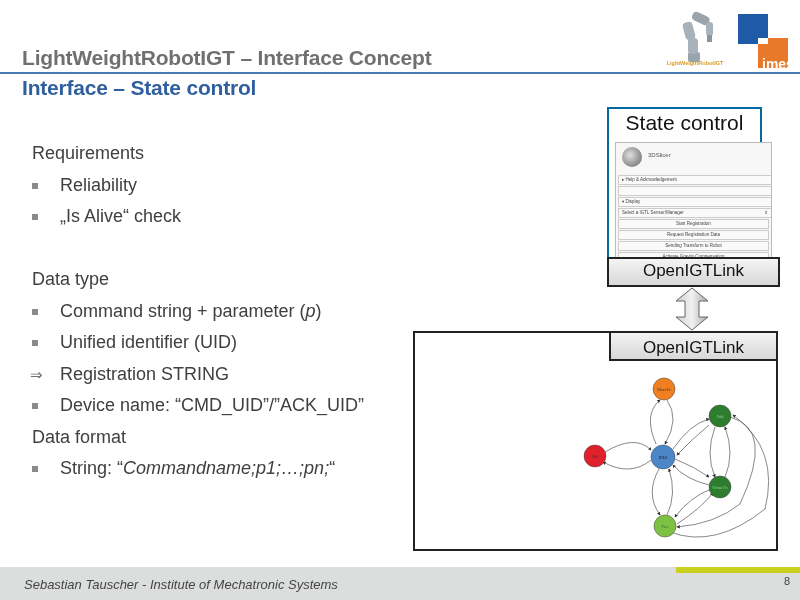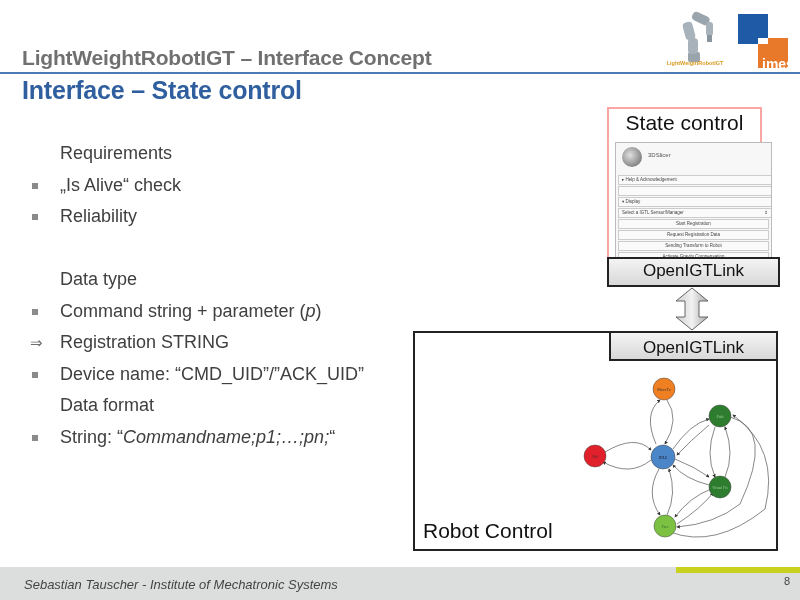--- a/index.html
+++ b/index.html
@@ -1,37 +1,37 @@
 <!DOCTYPE html>
 <html><head>
 <meta charset="utf-8">
 <style>
   html, body { margin:0; padding:0; }
   body { width:800px; height:600px; position:relative; overflow:hidden; background:#ffffff; font-family:"Liberation Sans", sans-serif; }
   .hdr-sub { position:absolute; left:22px; top:46px; font-size:21px; font-weight:bold; color:#707070; letter-spacing:-0.2px; }
   .hdr-rule { position:absolute; left:0; top:72px; width:800px; height:2px; background:#4a7ab5; }
-  .hdr-title { position:absolute; left:22px; top:76px; font-size:25px; font-weight:bold; color:#2f5f9e; letter-spacing:-0.2px; }
+  .hdr-title { position:absolute; left:22px; top:76px; font-size:21px; font-weight:bold; color:#2f5f9e; letter-spacing:-0.2px; }
   .logo-robot { position:absolute; left:664px; top:8px; width:60px; height:60px; }
   .logo-robot-text { position:absolute; left:660px; top:60px; width:70px; text-align:center; font-size:5.5px; font-weight:bold; color:#d99a20; }
   .logo-imes { position:absolute; left:738px; top:14px; width:56px; height:54px; }
   .logo-imes .blue { position:absolute; left:0; top:0; width:30px; height:30px; background:#1f5aa6; }
   .logo-imes .orange { position:absolute; left:20px; top:24px; width:30px; height:30px; background:#e8782a; }
   .logo-imes .gap { position:absolute; left:20px; top:24px; width:10px; height:6px; background:#fff; }
   .logo-imes .txt { position:absolute; left:24px; top:42px; font-size:14px; color:#fff; font-weight:bold; }
 
   .body-text { position:absolute; left:32px; top:138px; font-size:18px; color:#404040; line-height:31.5px; }
   .body-text .row { position:relative; height:31.5px; white-space:nowrap; }
-  .body-text .heading { padding-left:0;margin-left:28px; }
+  .body-text .heading { padding-left:0; }
   .body-text .item { padding-left:28px; }
   .body-text .bullet { position:absolute; left:0; top:13px; width:6px; height:6px; background:#8a8a8a; }
   .body-text .arrow { position:absolute; left:-2px; top:0; font-size:15px; color:#707070; }
   .body-text .gap { height:31.5px; }
   .ital { font-style:italic; }
 
-  .state-box { position:absolute; left:607px; top:107px; width:155px; height:176px; border:2px solid #fca5a5; background:#fff; box-sizing:border-box; }
+  .state-box { position:absolute; left:607px; top:107px; width:155px; height:176px; border:2px solid #0369a1; background:#fff; box-sizing:border-box; }
   .state-title { position:absolute; left:0; top:2px; width:100%; text-align:center; font-size:21px; color:#111; }
   .slicer { position:absolute; left:6px; top:33px; width:155px; height:116px; border:1px solid #bbb; background:#f7f7f7; overflow:hidden; }
   .slicer-logo { position:absolute; left:6px; top:4px; width:20px; height:20px; border-radius:50%; background:radial-gradient(circle at 40% 40%, #e0e0e0, #606060); }
   .slicer-name { position:absolute; left:32px; top:9px; font-size:6px; color:#555; }
   .sl-row { position:absolute; left:2px; width:149px; height:8px; border:1px solid #ccc; background:#fafafa; font-size:4.5px; color:#444; line-height:8px; padding-left:3px; box-sizing:content-box; }
   .sl-btn { text-align:center; padding-left:0; }
   .igt-top { position:absolute; left:-2px; top:148px; width:169px; height:26px; border:2px solid #222; background:linear-gradient(#f4f4f4,#d8d8d8); text-align:center; font-size:17px; line-height:24px; color:#111; }
 
   .dbl-arrow { position:absolute; left:674px; top:287px; width:36px; height:44px; }
 
@@ -64,25 +64,26 @@
 
 <div class="logo-imes">
   <div class="blue"></div>
   <div class="orange"></div>
   <div class="gap"></div>
   <div class="txt">imes</div>
 </div>
 
 <div class="body-text">
   <div class="row heading">Requirements</div>
+  <div class="row item"><span class="bullet"></span><span>Reliability</span></div>
   <div class="row item"><span class="bullet"></span><span>„Is Alive“ check</span></div>
-  <div class="row item"><span class="bullet"></span><span>Reliability</span></div>
   <div class="gap"></div>
   <div class="row heading">Data type</div>
   <div class="row item"><span class="bullet"></span><span>Command string + parameter (</span><span class="ital">p</span><span>)</span></div>
+  <div class="row item"><span class="bullet"></span><span>Unified identifier (UID)</span></div>
   <div class="row item"><span class="arrow">⇒</span><span>Registration STRING</span></div>
   <div class="row item"><span class="bullet"></span><span>Device name: “CMD_UID”/”ACK_UID”</span></div>
   <div class="row heading">Data format</div>
   <div class="row item"><span class="bullet"></span><span>String: “</span><span class="ital">Commandname;p1;…;pn;</span><span>“</span></div>
 </div>
 
 <div class="state-box">
   <div class="state-title">State control</div>
   <div class="slicer">
     <div class="slicer-logo"></div>
@@ -105,21 +106,20 @@
       <stop offset="0" stop-color="#cfcfcf"></stop>
         <stop offset="0.5" stop-color="#f2f2f2"></stop>
         <stop offset="1" stop-color="#a8a8a8"></stop>
     </linearGradient>
   </defs>
   <path d="M18 1 L34 14 L25 14 L25 30 L34 30 L18 43 L2 30 L11 30 L11 14 L2 14 Z" fill="url(#ag)" stroke="#666" stroke-width="1"></path>
 </svg>
 
 <div class="robot-box">
   <div class="igt-bot">OpenIGTLink</div>
-  <div class="robot-title">Robot Control</div>
   <svg class="graph" viewBox="0 0 220 180">
     <defs>
       <marker id="ah" markerWidth="5" markerHeight="5" refX="4" refY="2.5" orient="auto">
           <path d="M0 0 L5 2.5 L0 5 Z" fill="#333"></path>
         </marker>
     </defs>
     <g fill="none" stroke="#555" stroke-width="0.7" marker-end="url(#ah)">
       <path d="M40 83 Q70 65 86 81"></path>
       <path d="M86 91 Q65 108 38 93"></path>
       <path d="M91 75 Q78 45 95 31"></path>

